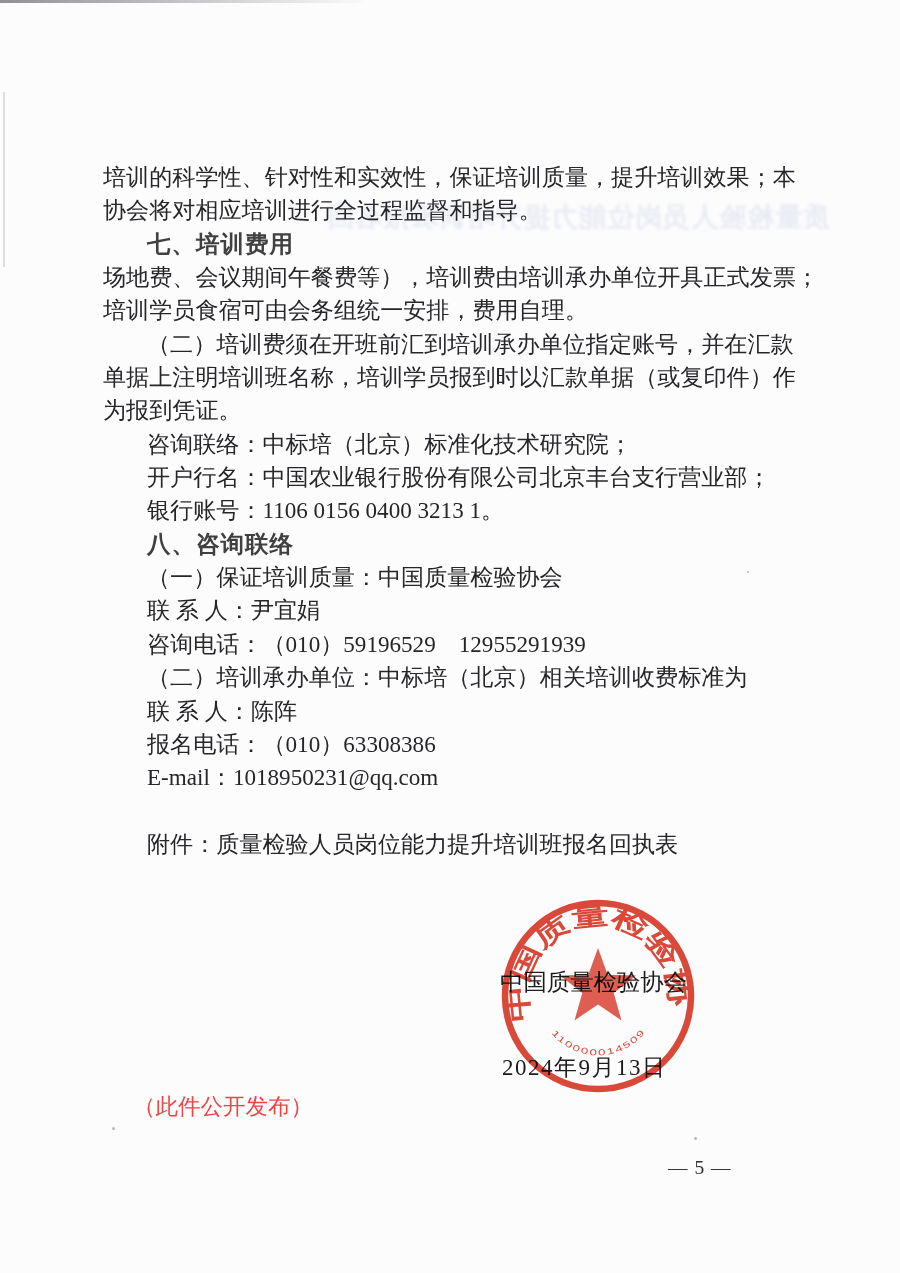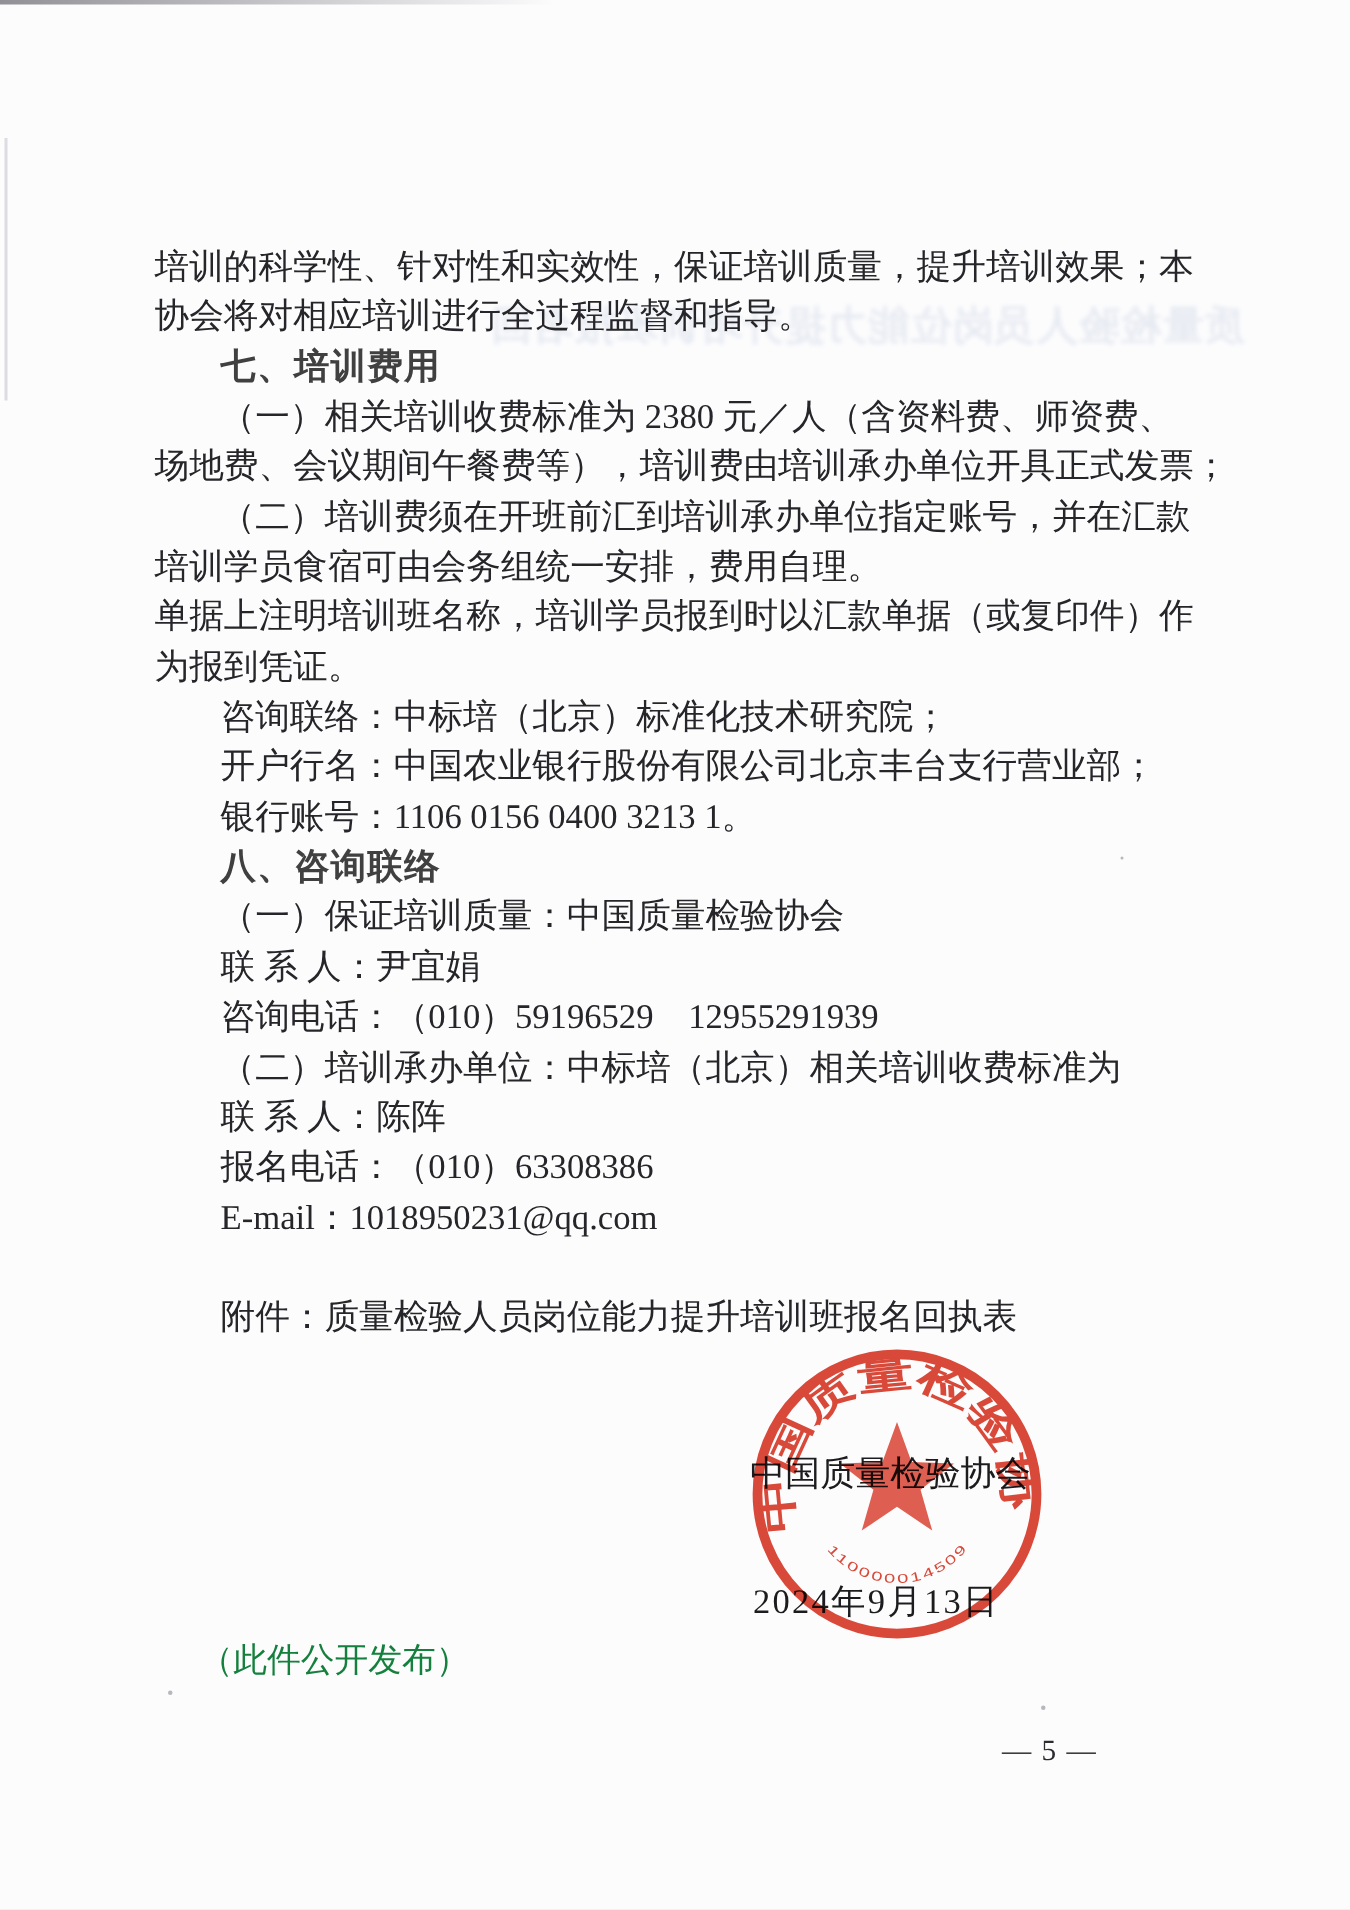--- a/index.html
+++ b/index.html
@@ -33,21 +33,21 @@
   .ind{padding-left:44px;}
   .hd{font-weight:700;font-family:"Liberation Sans","DejaVu Sans",sans-serif;
     font-size:23.5px;letter-spacing:1px;color:#404040;}
 
   
   .org-name{position:absolute;left:500px;top:966px;font-size:23.4px;
     color:#1c1c1e;white-space:pre;}
   .issue-date{position:absolute;left:502px;top:1052px;font-size:23px;
     letter-spacing:1.5px;color:#1c1c1e;white-space:pre;}
   .publish-note{position:absolute;left:133px;top:1091px;font-size:22.5px;
-    color:#15803d;white-space:pre;}
+    color:#ef4444;white-space:pre;}
   .page-number{position:absolute;left:668px;top:1157px;font-size:19.5px;
     letter-spacing:1px;color:#2b2b30;white-space:pre;}
 
   
   .seal{position:absolute;left:498px;top:896px;width:200px;height:200px;
     mix-blend-mode:multiply;opacity:.92;}
   .seal text{font-family:"Liberation Sans","DejaVu Sans",sans-serif;}
 </style>
 </head>
 <body>
@@ -59,24 +59,23 @@
   <div class="speck s1"></div>
   <div class="speck s2"></div>
   <div class="speck s3"></div>
 
   <div class="ghost">质量检验人员岗位能力提升培训班报名回执表</div>
 
   <div class="textblock">
     <div class="ln">培训的科学性、针对性和实效性，保证培训质量，提升培训效果；本</div>
     <div class="ln">协会将对相应培训进行全过程监督和指导。</div>
     <div class="ln hd ind">七、培训费用</div>
-    <div class="ln ind">（一）相关培训收费标准为 2380 元／人（含资料费、师资费、</div>
     <div class="ln">场地费、会议期间午餐费等），培训费由培训承办单位开具正式发票；</div>
+    <div class="ln">培训学员食宿可由会务组统一安排，费用自理。</div>
     <div class="ln ind">（二）培训费须在开班前汇到培训承办单位指定账号，并在汇款</div>
-    <div class="ln">培训学员食宿可由会务组统一安排，费用自理。</div>
     <div class="ln">单据上注明培训班名称，培训学员报到时以汇款单据（或复印件）作</div>
     <div class="ln">为报到凭证。</div>
     <div class="ln ind">咨询联络：中标培（北京）标准化技术研究院；</div>
     <div class="ln ind">开户行名：中国农业银行股份有限公司北京丰台支行营业部；</div>
     <div class="ln ind">银行账号：1106 0156 0400 3213 1。</div>
     <div class="ln hd ind">八、咨询联络</div>
     <div class="ln ind">（一）保证培训质量：中国质量检验协会</div>
     <div class="ln ind">联 系 人：尹宜娟</div>
     <div class="ln ind">咨询电话：（010）59196529　12955291939</div>
     <div class="ln ind">（二）培训承办单位：中标培（北京）相关培训收费标准为</div>

